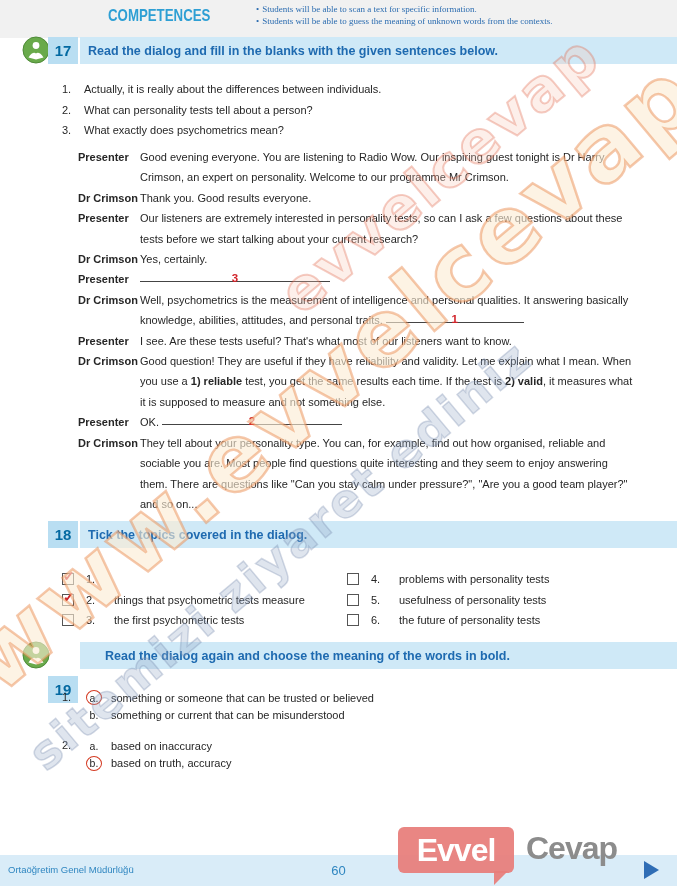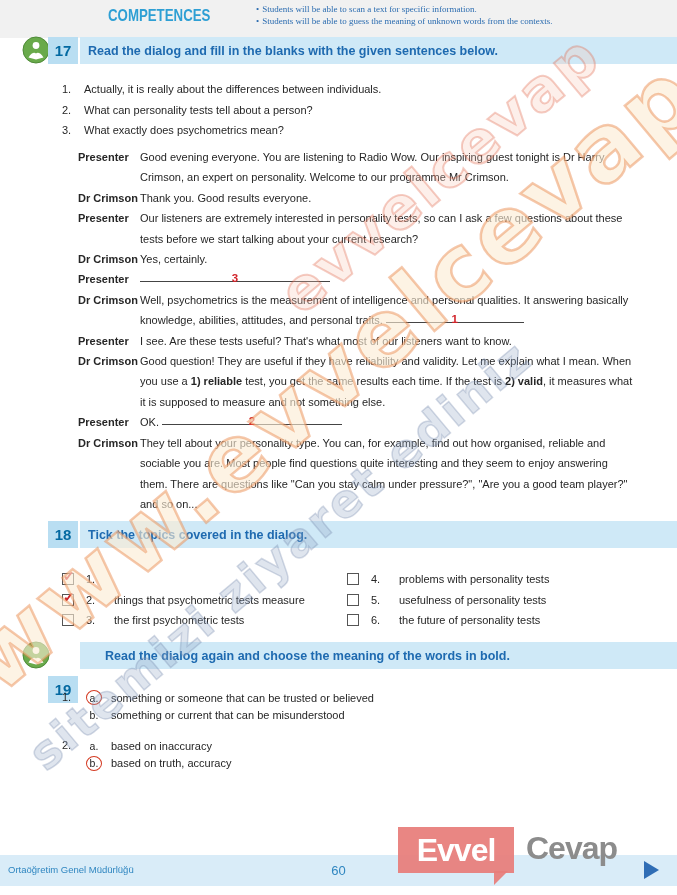--- a/index.html
+++ b/index.html
@@ -60,21 +60,21 @@
   .opt-letter { width:16px; height:15px; display:inline-flex; align-items:center; justify-content:center;
     margin-right:9px; flex:none; border:1.6px solid transparent; border-radius:50%; font-size:10.5px; }
   .opt-letter.circled { border-color:#d43a22; }
   
   .footer-bar { position:absolute; left:0; top:855px; width:677px; height:31px; background:#d9ecf8; }
   .footer-left { position:absolute; left:8px; top:864px; font-size:9.5px; color:#2f86c0; }
   .page-num { position:absolute; left:0; top:863px; width:677px; text-align:center; font-size:13px; color:#2f86c0; }
   
   .logo { position:absolute; left:398px; top:827px; width:270px; height:62px; }
   .logo-bubble { position:absolute; left:0; top:0; width:116px; height:46px; background:rgba(231,125,122,.93);
-    border-radius:0; display:flex; align-items:center; justify-content:center; }
+    border-radius:6px; display:flex; align-items:center; justify-content:center; }
   .logo-bubble::after { content:""; position:absolute; left:96px; top:44px; width:0; height:0;
     border-top:14px solid rgba(231,125,122,.93); border-right:14px solid transparent; }
   .logo-evvel { color:#fff; font-size:32px; font-weight:bold; letter-spacing:-1px; }
   .logo-cevap { position:absolute; left:128px; top:3px; color:#8c8c8c; font-size:32px; font-weight:bold; letter-spacing:-1px; }
   .next-triangle { position:absolute; left:246px; top:34px; width:0; height:0;
     border-left:15px solid #2f6db5; border-top:9px solid transparent; border-bottom:9px solid transparent; }
   
   .wm { position:absolute; pointer-events:none; font-weight:bold; white-space:nowrap; text-align:center;
     font-family:"DejaVu Sans", sans-serif; z-index:3; }
   .wm1 { left:-130px; top:320px; width:930px; font-size:92px; transform:rotate(-40deg);

